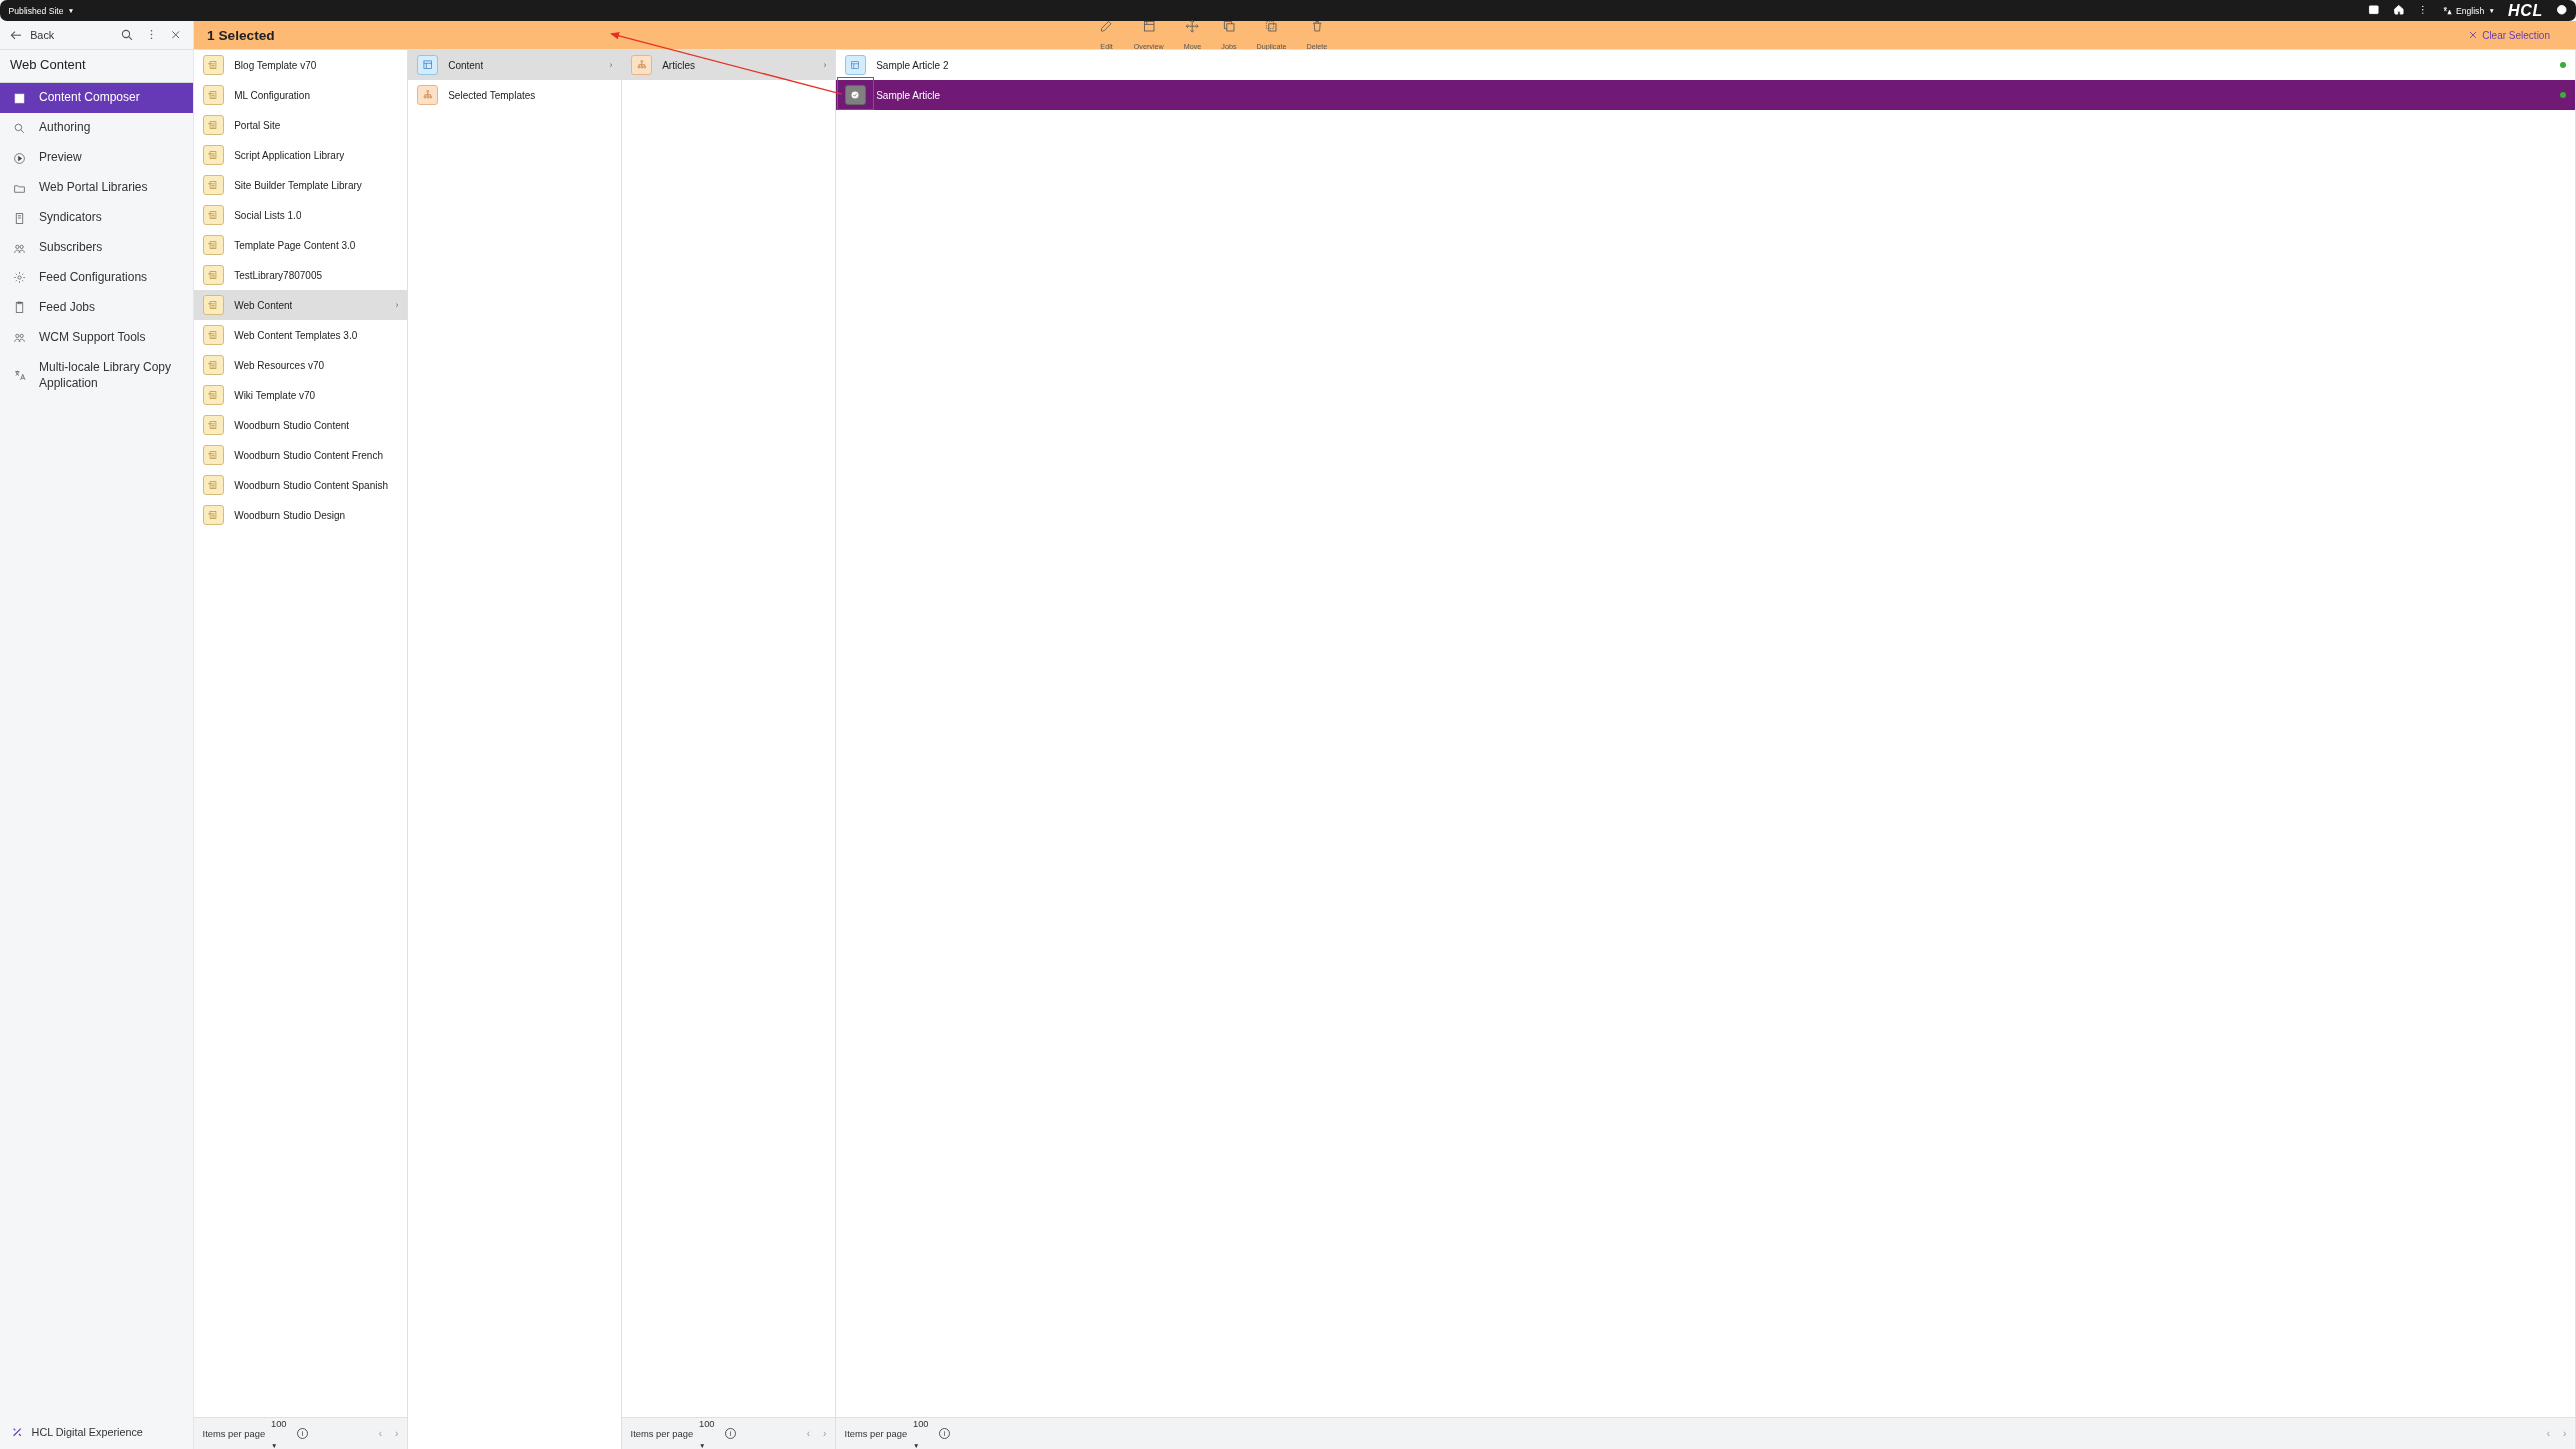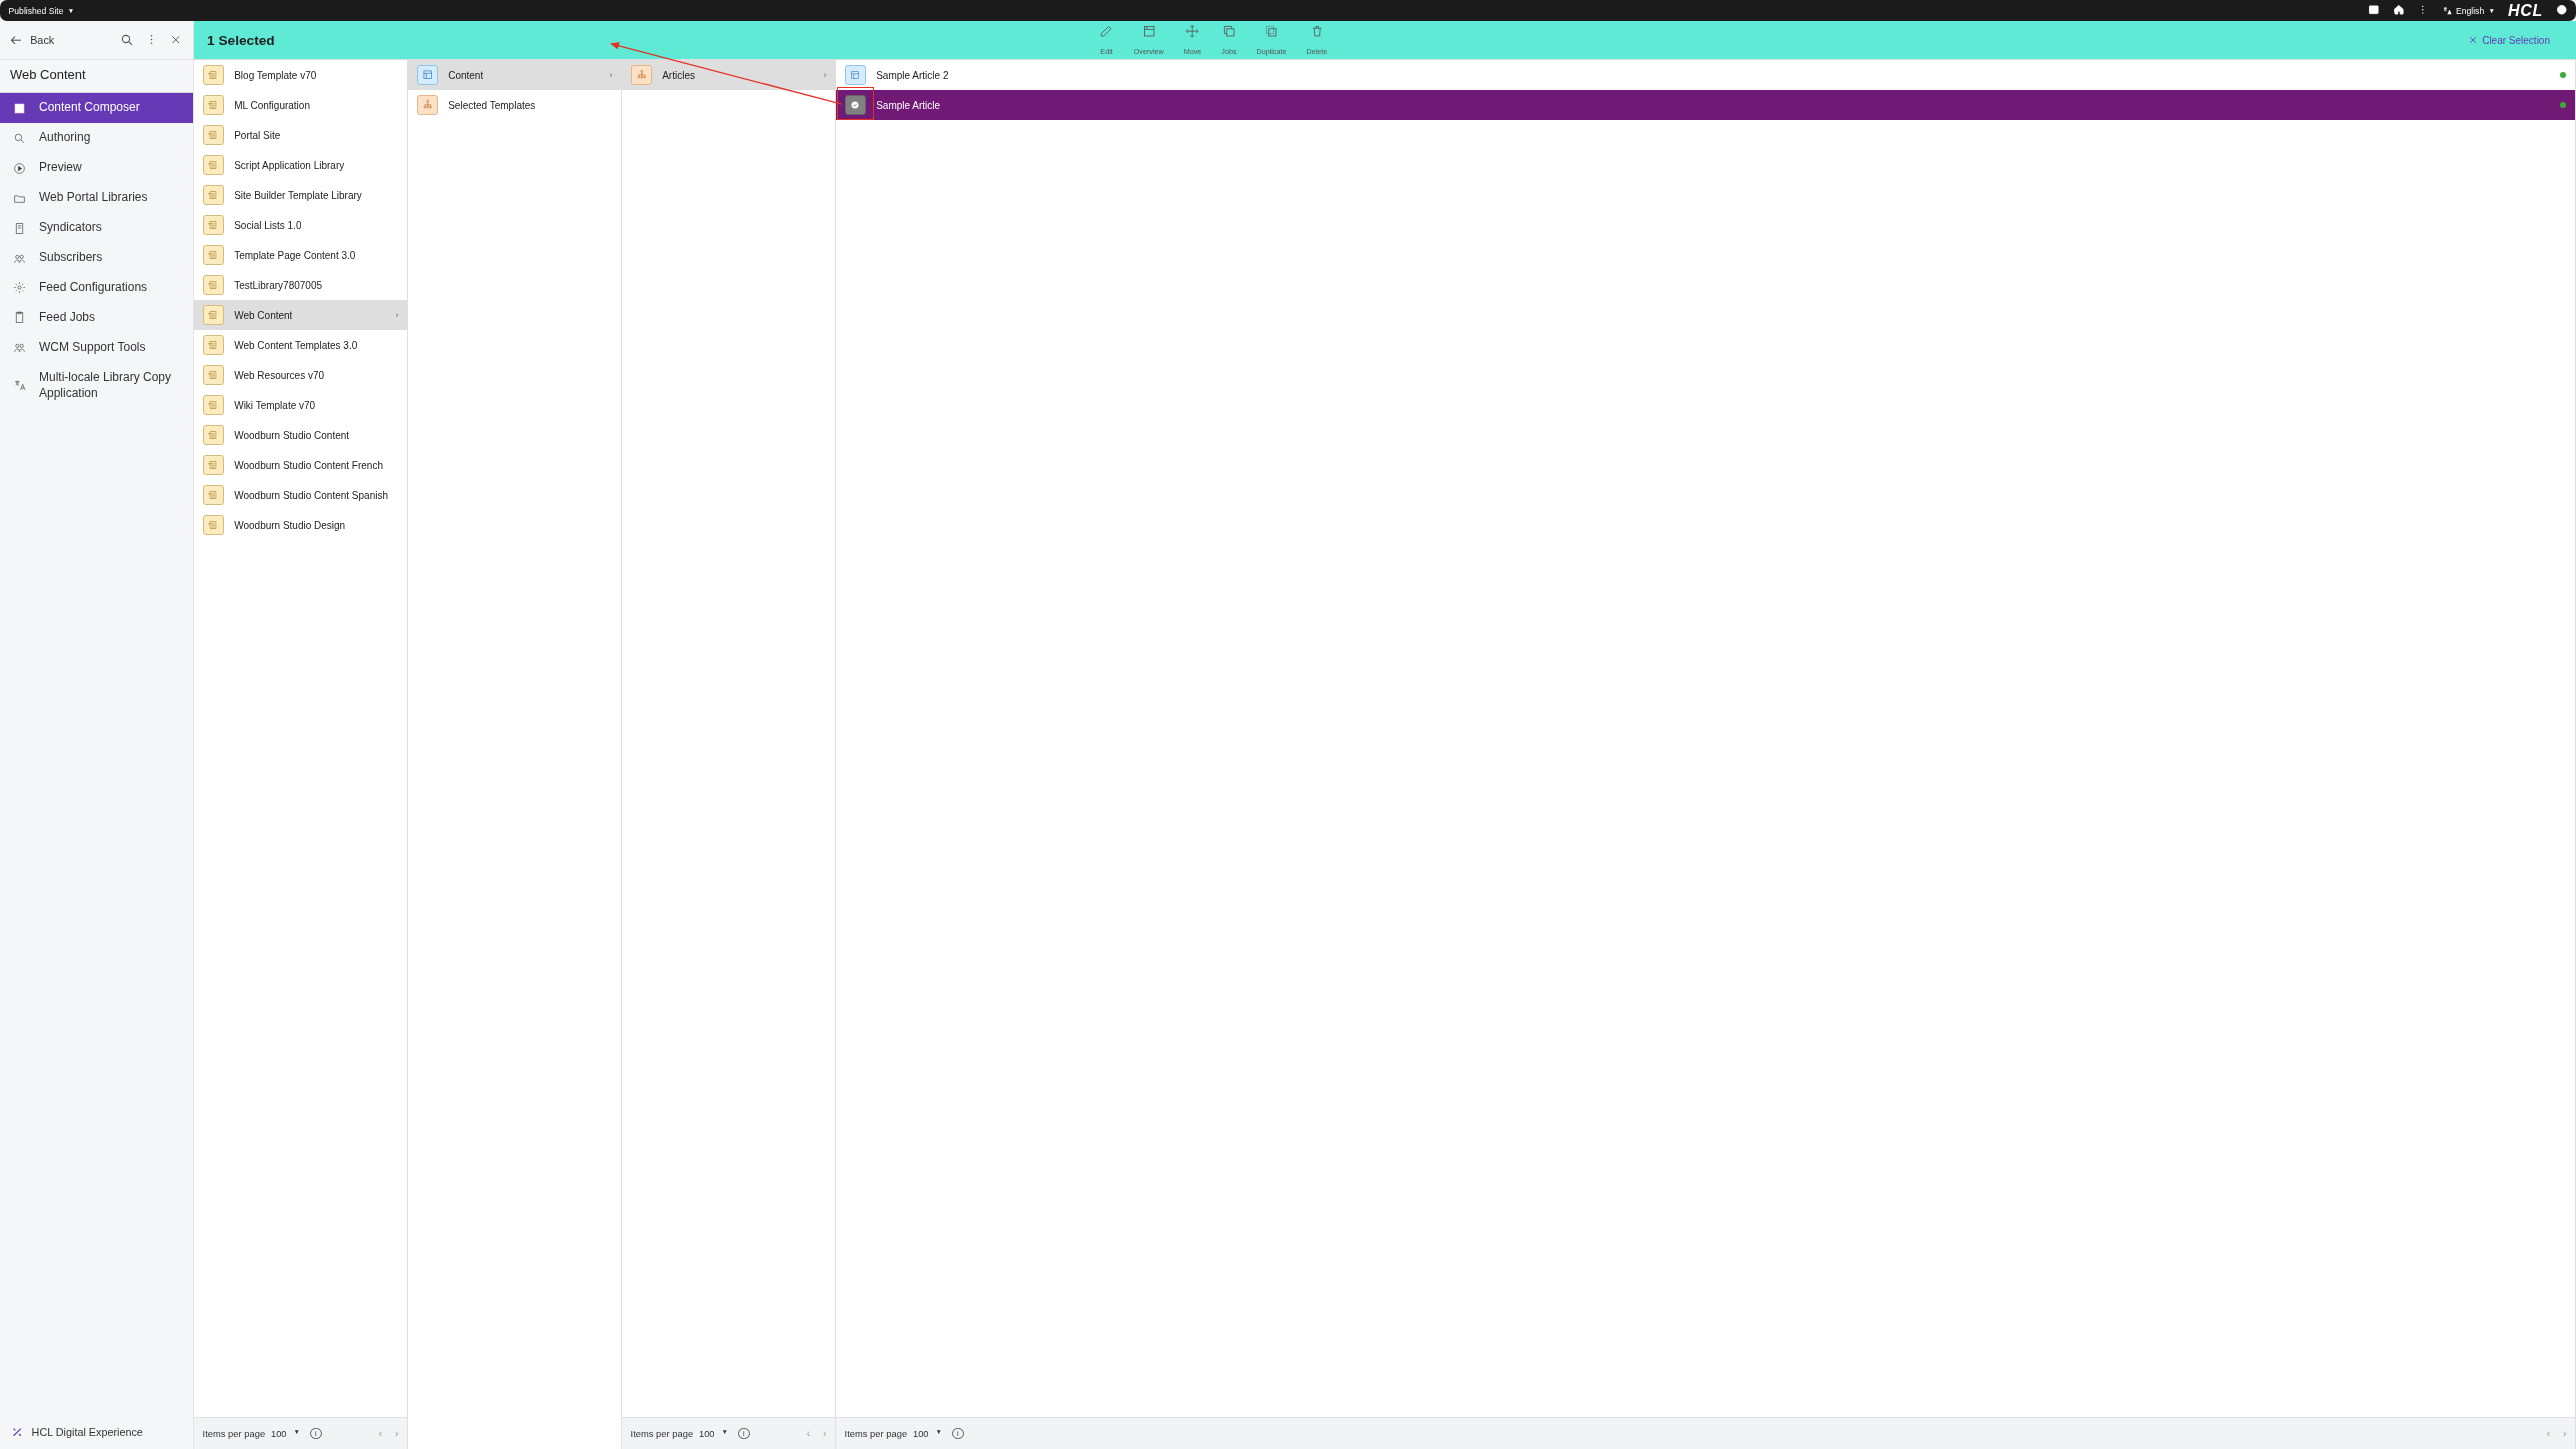--- a/index.html
+++ b/index.html
@@ -8,21 +8,21 @@
 
 
 .topbar { background: #1b1b1b; color: #fff; height: 21px; display: flex; align-items: center; padding: 0 8.6px; font-size: 8.6px; border-radius: 7px; }
 .topbar-left { display: flex; align-items: center; gap: 4.3px; }
 .topbar-right { margin-left: auto; display: flex; align-items: center; gap: 13px; }
 .topbar .caret { font-size: 6.5px; }
 .topbar svg { fill: #fff; }
 .hcl-logo { font-weight: 800; font-style: italic; letter-spacing: 0.7px; font-size: 16px; }
 
 
-.header { background: #5eead4; border-bottom: 0.7px solid #e0e0e0; display: flex; align-items: stretch; height: 39px; }
+.header { background: #fdba74; border-bottom: 0.7px solid #e0e0e0; display: flex; align-items: stretch; height: 29px; }
 .header-left { width: 194px; display: flex; align-items: center; padding: 0 8.6px; border-right: 0.7px solid #e5e5e5; background: #f5f6f7; gap: 7.2px; }
 .header-left .back-arrow { width: 14.4px; height: 14.4px; }
 .header-left .back-label { font-size: 10.8px; color: #333; }
 .header-left .spacer { flex: 1; }
 .header-left .icon-btn { width: 17.3px; height: 17.3px; display: flex; align-items: center; justify-content: center; }
 .header-main { flex: 1; display: flex; align-items: center; padding: 0 13px; }
 .selected-label { font-size: 13.7px; font-weight: 600; color: #222; }
 .toolbar { display: flex; gap: 20px; margin-left: auto; margin-right: auto; position: relative; left: -158px; }
 .tool-btn { display: flex; flex-direction: column; align-items: center; gap: 9px; font-size: 7.2px; color: #555; cursor: pointer; }
 .tool-btn svg { width: 14.4px; height: 14.4px; stroke: #555; fill: none; stroke-width: 1.4; }
@@ -70,21 +70,21 @@
 .ibox.content svg { stroke: #3b82c4; fill: none; stroke-width: 1.6; width: 10px; height: 10px; }
 .ibox.content-sel { background: #808080; border: 0.7px solid #666; }
 .ibox.content-sel svg { stroke: #fff; fill: #fff; width: 10px; height: 10px; }
 
 .status-dot { width: 6.5px; height: 6.5px; border-radius: 50%; background: #3caa3c; margin-left: auto; flex-shrink: 0; }
 .row-label { white-space: nowrap; overflow: hidden; text-overflow: ellipsis; }
 
 
 .col-footer { height: 32px; background: #f2f3f5; border-top: 0.7px solid #e0e0e0; display: flex; align-items: center; padding: 0 8.6px; font-size: 9.4px; color: #333; gap: 5.8px; }
 .col-footer .pager { margin-left: auto; display: flex; gap: 13px; color: #999; font-size: 10px; }
-.col-footer .dd { display: flex; gap: 7px; }
+.col-footer .dd { display: flex; gap: 13px; flex-direction: column; }
 .col-footer .info-ic { width: 11.5px; height: 11.5px; border: 1.1px solid #555; border-radius: 50%; display: flex; align-items: center; justify-content: center; font-size: 7.2px; margin-left: 4.3px; }
 
 
 .anno-arrow { position: absolute; pointer-events: none; }
 .anno-box { position: absolute; border: 1.8px solid #e53124; pointer-events: none; }
 
 </style>
 </head>
 <body>
 

